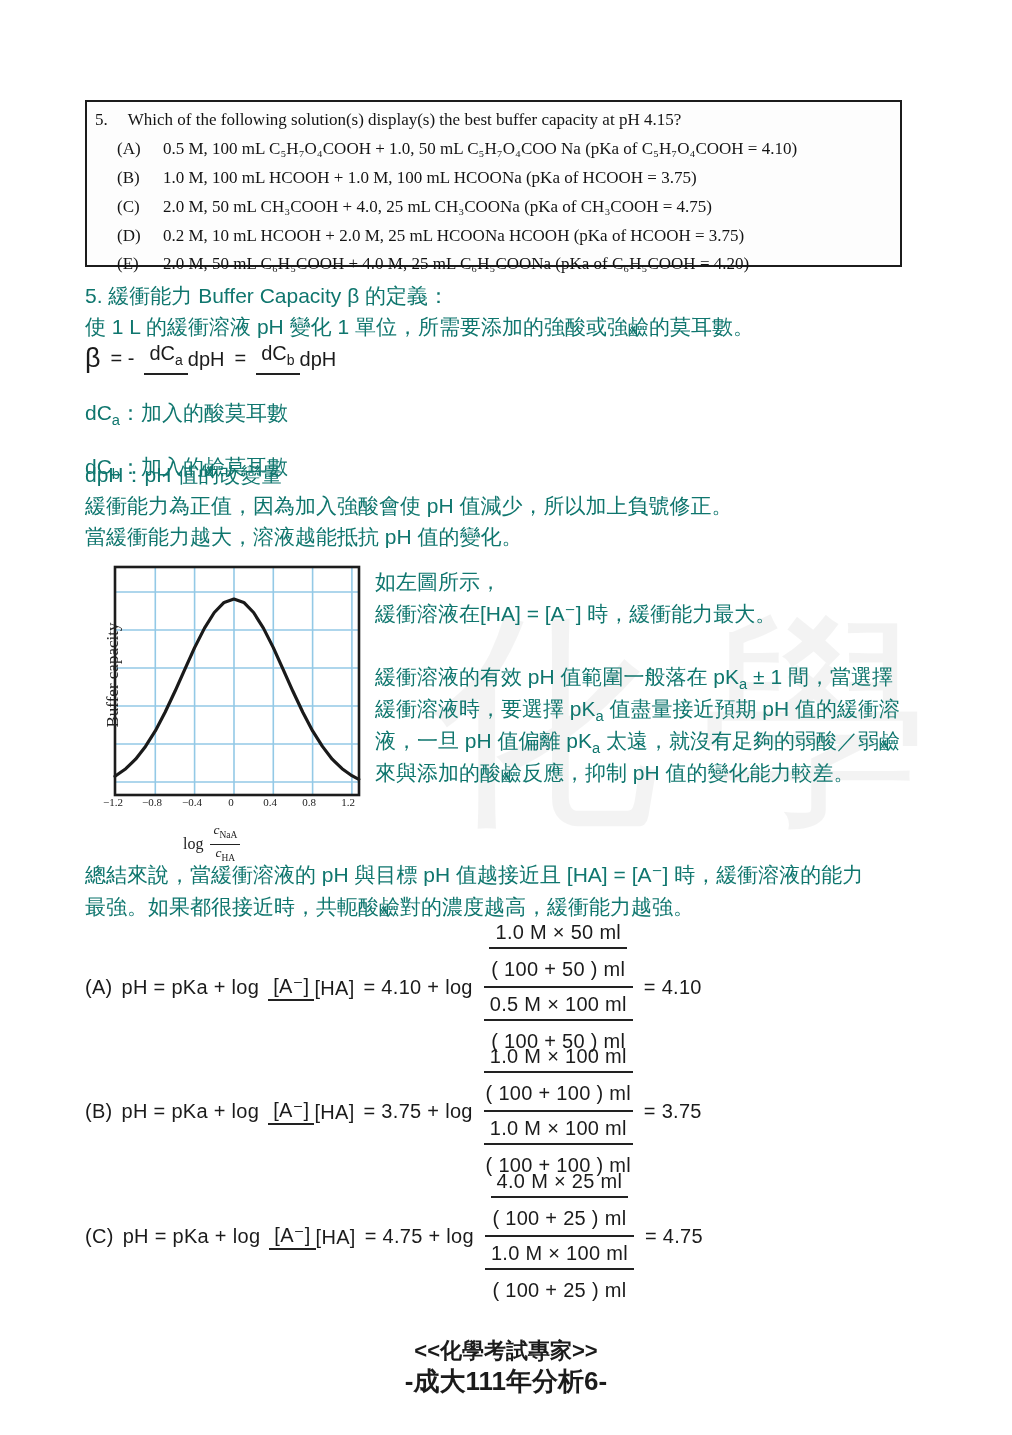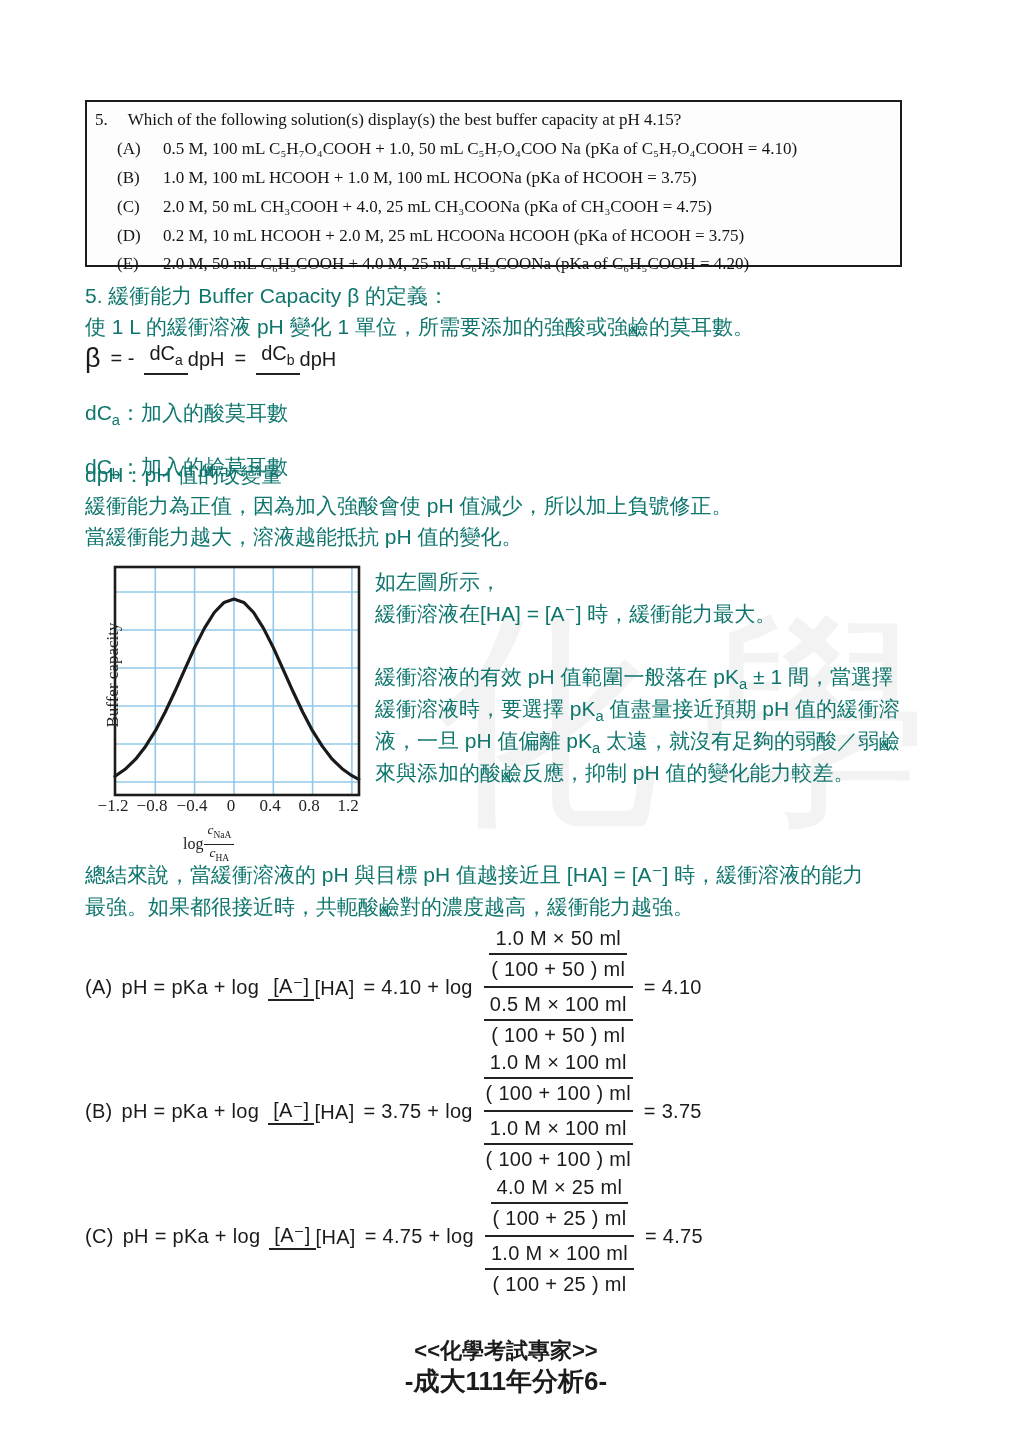--- a/index.html
+++ b/index.html
@@ -21,31 +21,31 @@
   .beta-sym{font-size:27px;}
   .frac{display:inline-flex;flex-direction:row;align-items:center;line-height:24px;}
   .frac .ftop{border-bottom:2px solid #222;padding:0 5px 1px;}
   .frac .fbot{padding-top:1px;}
   
   .figure{position:absolute;left:85px;top:560px;width:300px;height:300px;}
   .plot{position:absolute;left:28px;top:5px;}
   .ylabel{position:absolute;left:-57px;top:105px;width:170px;transform:rotate(-90deg);transform-origin:center;
           font-family:"Liberation Serif","DejaVu Serif",serif;font-size:17px;text-align:center;color:#222;}
   .xtick{position:absolute;top:236px;transform:translateX(-50%);
-         font-family:"Liberation Serif","DejaVu Serif",serif;font-size:17px;color:#222;}
-  .xlab{position:absolute;left:98px;top:262px;display:flex;align-items:center;gap:1px;
+         font-family:"Liberation Serif","DejaVu Serif",serif;font-size:11px;color:#222;}
+  .xlab{position:absolute;left:98px;top:262px;display:flex;align-items:center;gap:7px;
         font-family:"Liberation Serif","DejaVu Serif",serif;font-size:16px;color:#222;}
   .xlab .xfrac{display:inline-flex;flex-direction:column;align-items:center;font-size:13.5px;line-height:16px;}
   .xlab .xfrac .xt{border-bottom:1px solid #222;padding:0 3px 1px;}
   
   .eq{position:absolute;left:85px;display:flex;align-items:center;gap:9px;font-size:20px;height:118px;
       letter-spacing:0.3px;color:#1b1b1b;white-space:nowrap;}
   .bigfrac{display:inline-flex;flex-direction:column;align-items:center;margin:0 2px;}
   .bigfrac .part{display:flex;flex-direction:column;align-items:center;line-height:25px;}
-  .bigfrac .part .t{border-bottom:2px solid #222;padding:0 6px 2px;margin-bottom:2px;}
+  .bigfrac .part .t{border-bottom:2px solid #222;padding:0 6px 2px;margin-bottom:8px;}
   .bigfrac .divider{align-self:stretch;border-top:2px solid #222;margin:4px 0;}
   
   .footer1{position:absolute;left:0;top:1336px;width:100%;text-align:center;font-size:22px;font-weight:600;}
   .footer2{position:absolute;left:0;top:1364px;width:100%;text-align:center;font-size:26px;font-weight:600;}
   sub{font-size:70%;}
 </style>
 </head>
 <body>
 
 <div class="page">

